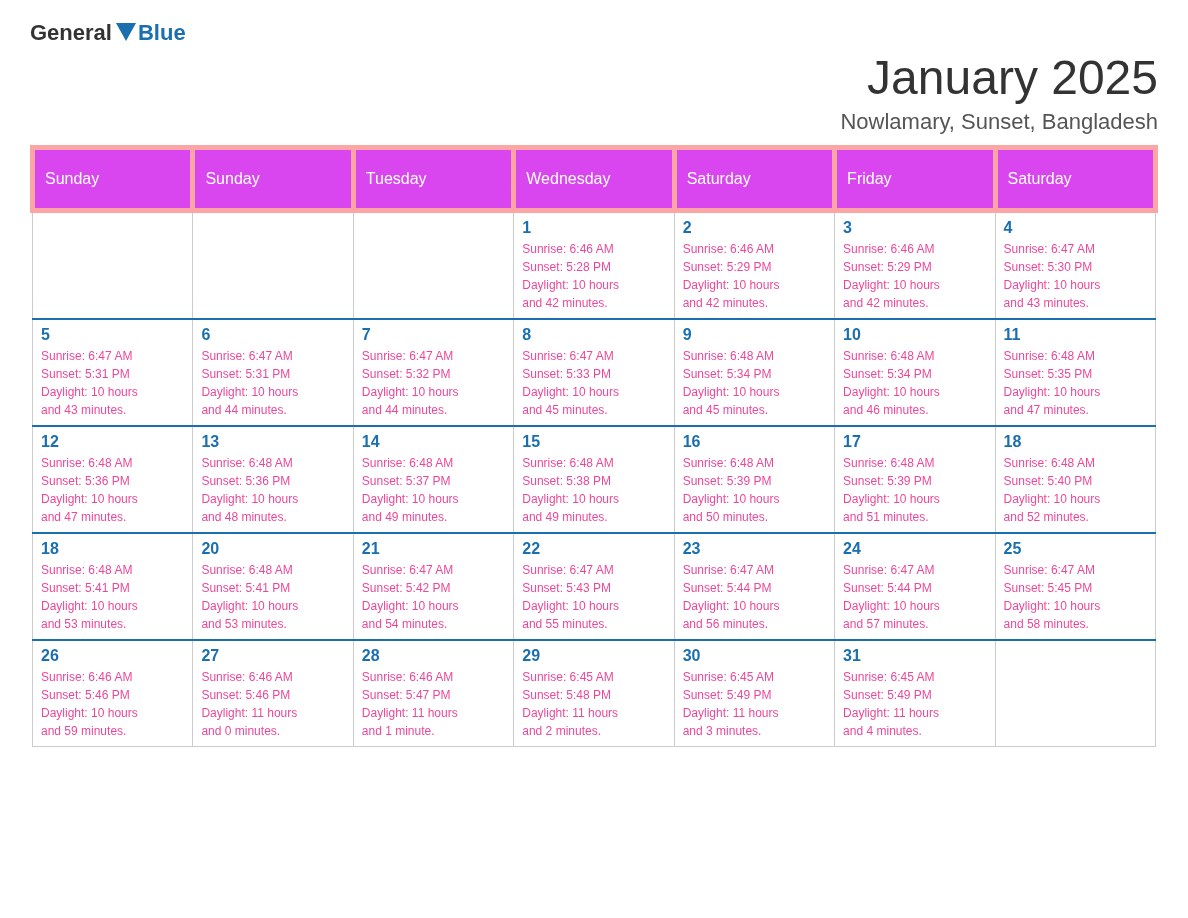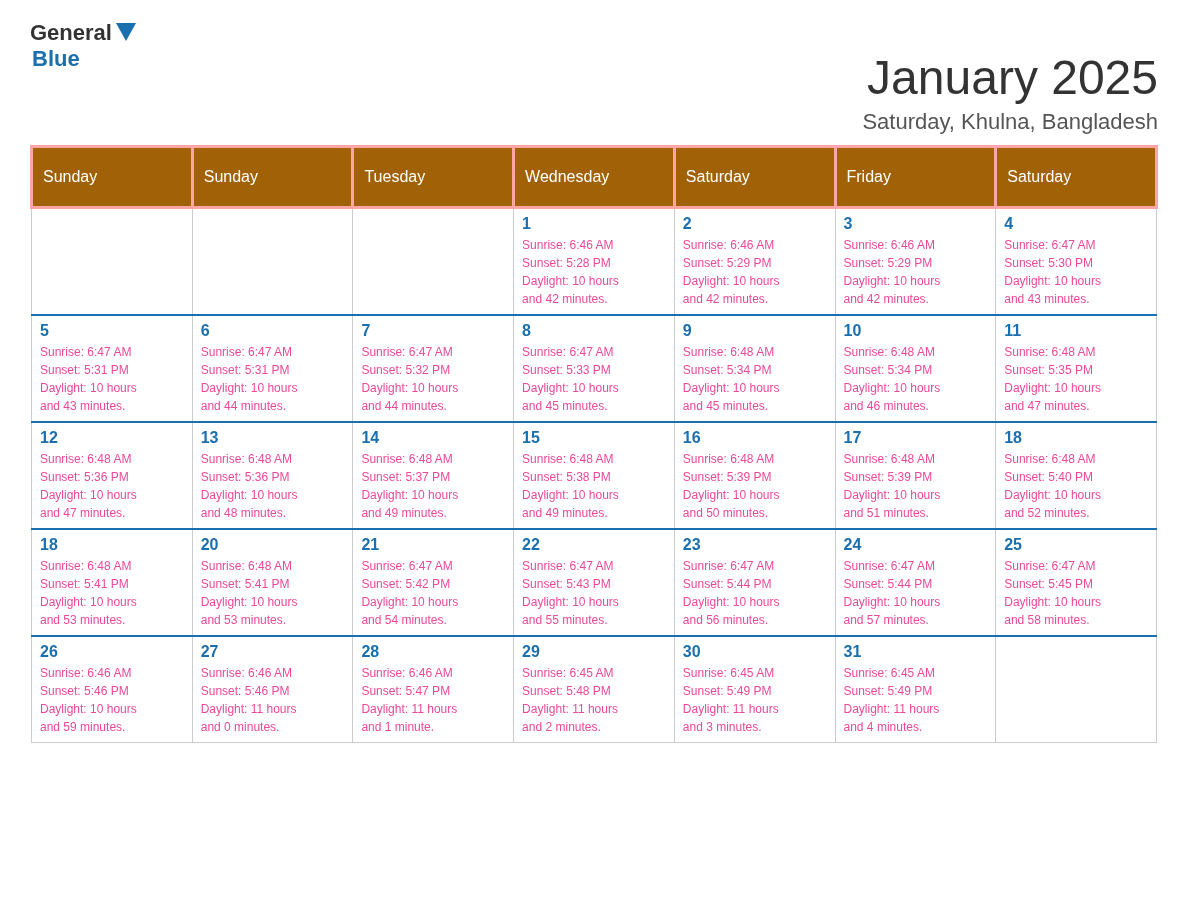--- a/index.html
+++ b/index.html
@@ -46,27 +46,27 @@
       font-size: 22px;
       color: #555;
       margin-top: 4px;
     }
     .calendar {
       width: 100%;
       border-collapse: collapse;
       margin-top: 10px;
     }
     .calendar th {
-      background-color: #a16207;
+      background-color: #d946ef;
       color: #fff;
       font-size: 16px;
       font-weight: normal;
       padding: 20px 10px;
       text-align: left;
-      border: 3px solid #fca5a5;
+      border: 5px solid #fca5a5;
     }
     .calendar td {
       vertical-align: top;
       border: 1px solid #ccc;
       padding: 6px 8px;
       width: calc(100% / 7);
       min-height: 90px;
       font-size: 12px;
       color: #333;
     }
@@ -87,35 +87,35 @@
     }
     .week-row td {
       border-top: 2px solid #1a6faf;
     }
   </style>
 </head>
 <body>
 
 <div class="header">
   <div class="logo">
-    <div style="display:flex; flex-direction:column; align-items:flex-start;">
+    <div style="display:flex; flex-direction:row; align-items:flex-start;">
       <div style="display:flex; align-items:center;">
         <span class="logo-text-general">General</span>
         <div style="display:inline-block; margin-left:4px; margin-top:2px;">
           <svg width="20" height="18" viewBox="0 0 20 18">
             <polygon points="0,0 20,0 10,18" fill="#1a6faf"></polygon>
           </svg>
         </div>
       </div>
       <span class="logo-text-blue" style="margin-left:2px;">Blue</span>
     </div>
   </div>
   <div class="title-section">
     <div class="month-title">January 2025</div>
-    <div class="location-title">Saturday, Khulna, Bangladesh</div>
+    <div class="location-title">Nowlamary, Sunset, Bangladesh</div>
   </div>
 </div>
 
 <table class="calendar">
   <thead>
     <tr>
     <th>Sunday</th>
         <th>Sunday</th>
         <th>Tuesday</th>
         <th>Wednesday</th>

